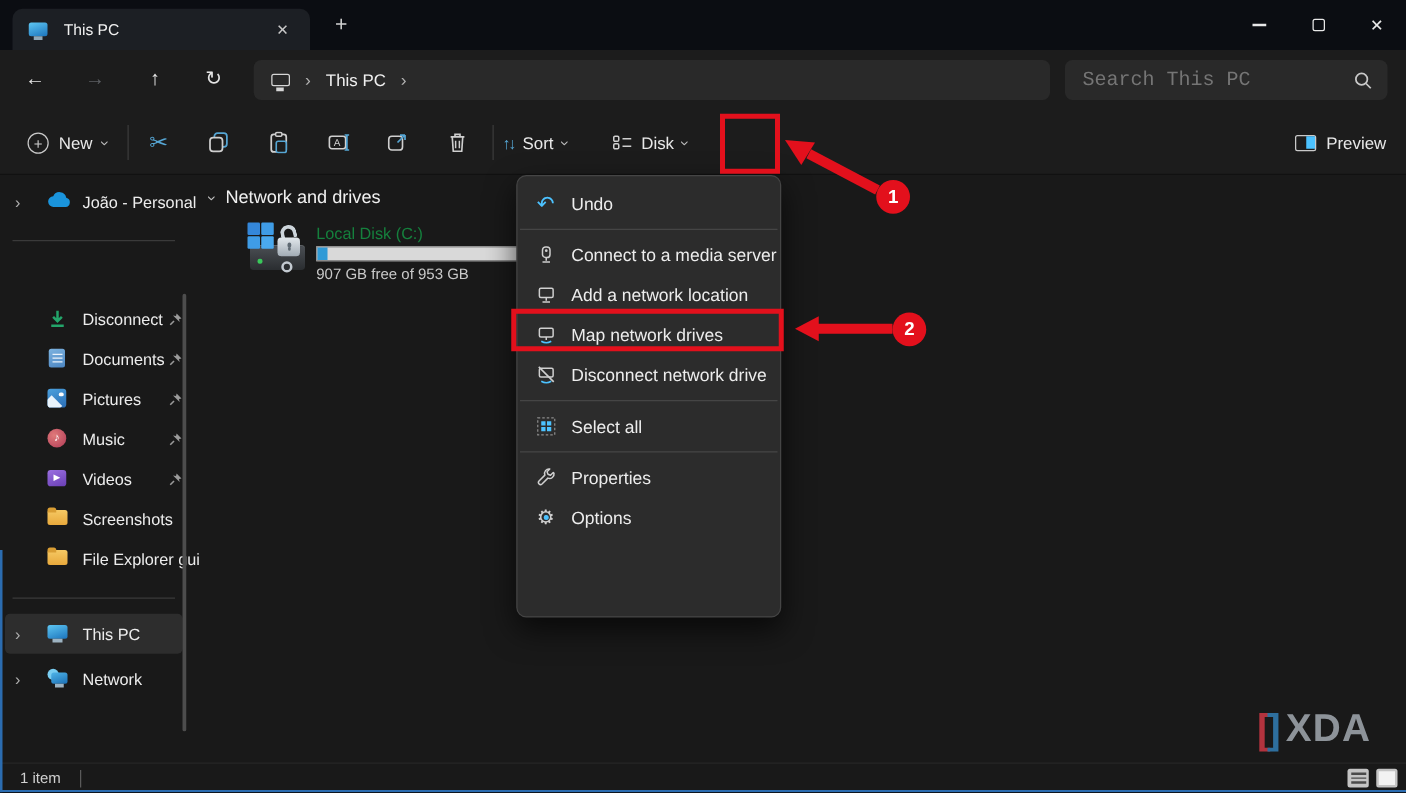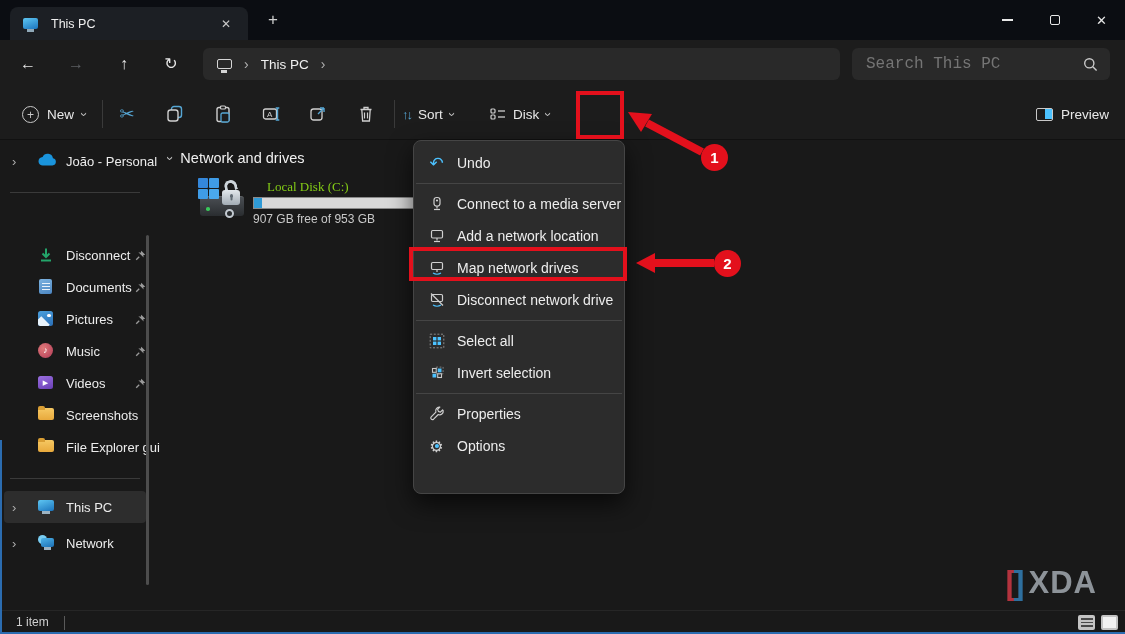--- a/index.html
+++ b/index.html
@@ -88,21 +88,21 @@
   .drive-icon { position:absolute; left:38px; top:38px; width:52px; height:44px; }
   .dr-body { position:absolute; left:2px; top:18px; width:44px; height:20px; background:linear-gradient(#4a4e53,#2a2d30); border-radius:3px; border-top:1px solid #5e6266; }
   .dr-led { position:absolute; left:8px; top:29px; width:3.5px; height:3.5px; background:#39c85a; border-radius:50%; }
   .dr-win { position:absolute; left:0; top:0; width:21px; height:21px; display:grid; grid-template-columns:9.5px 9.5px; grid-template-rows:9.5px 9.5px; gap:1.5px; }
   .dr-win i { background:#3487da; border-radius:1px; }
   .dr-win i:nth-child(2){ background:#3f9ce6; } .dr-win i:nth-child(3){ background:#3f9ce6; } .dr-win i:nth-child(4){ background:#4aa9ee; }
   .dr-shackle { position:absolute; left:26px; top:2px; width:13px; height:11px; border:3px solid #cdd5db; border-bottom:none; border-radius:7px 7px 0 0; transform:rotate(-14deg); }
   .dr-lock { position:absolute; left:24px; top:12px; width:18px; height:15px; background:linear-gradient(#e2e8ec,#a2acb5); border-radius:3px; }
   .dr-key { position:absolute; left:27px; top:31px; width:9px; height:9px; border:2.5px solid #c3cad1; border-radius:50%; background:#2a2d30; }
   .dr-keyhole { position:absolute; left:31.5px; top:16px; width:3.5px; height:3.5px; background:#5f6a73; border-radius:50%; box-shadow:0 3px 0 -0.5px #5f6a73; }
-  .drive-name { position:absolute; left:107px; top:39px; color:#84cc16; font-size:13px;font-family:Liberation Serif, serif; }
+  .drive-name { position:absolute; left:93px; top:39px; color:#15803d; font-size:13px; }
   .drive-bar { position:absolute; left:93px; top:57px; width:162px; height:12px; background:#d9d9d9; border:1px solid #8a8a8a; }
   .drive-fill { height:100%; background:#2f9ad6; }
   .drive-storage { position:absolute; left:93px; top:72px; color:#c9c9c9; font-size:12px; }
 
   
   .menu { position:absolute; left:413px; top:140px; width:212px; height:354px; background:#2c2c2c; border:1px solid #454545; border-radius:8px; box-shadow:0 10px 24px rgba(0,0,0,.65); padding-top:6px; z-index:40; }
   .menu-item { position:relative; height:32px; display:flex; align-items:center; }
   .mi { width:17px; height:17px; margin-left:14px; flex:none; display:flex; align-items:center; justify-content:center; }
   .ml { margin-left:12px; color:#ededed; font-size:14px; white-space:nowrap; }
   .menu-sep { height:1px; background:#454545; margin:4px 2px; }
@@ -457,32 +457,20 @@
           <svg width="16" height="16" viewBox="0 0 16 16">
             <rect x="1.2" y="1.2" width="13.6" height="13.6" fill="none" stroke="#8a8a8a" stroke-width="1" stroke-dasharray="2 1.6"></rect>
             <rect x="4" y="4" width="3.4" height="3.4" fill="#4cc2ff"></rect>
             <rect x="8.6" y="4" width="3.4" height="3.4" fill="#4cc2ff"></rect>
             <rect x="4" y="8.6" width="3.4" height="3.4" fill="#4cc2ff"></rect>
             <rect x="8.6" y="8.6" width="3.4" height="3.4" fill="#4cc2ff"></rect>
           </svg>
         </span>
       <span class="ml">Select all</span>
     </div>
-    <div class="menu-item">
-      <span class="mi">
-          <svg width="16" height="16" viewBox="0 0 16 16">
-            <rect x="3.5" y="3.5" width="3.8" height="3.8" fill="none" stroke="#c8c8c8" stroke-width="1.1"></rect>
-            <rect x="8.7" y="3.5" width="3.8" height="3.8" fill="#4cc2ff"></rect>
-            <rect x="3.5" y="8.7" width="3.8" height="3.8" fill="#4cc2ff"></rect>
-            <rect x="8.7" y="8.7" width="3.8" height="3.8" fill="none" stroke="#c8c8c8" stroke-width="1.1"></rect>
-            <rect x="7.3" y="2.1" width="6.8" height="6.8" fill="none" stroke="#8a8a8a" stroke-width="0.9" stroke-dasharray="1.8 1.5"></rect>
-          </svg>
-        </span>
-      <span class="ml">Invert selection</span>
-    </div>
     <div class="menu-sep"></div>
     <div class="menu-item">
       <span class="mi">
           <svg width="16" height="16" viewBox="0 0 16 16">
             <path d="M14.2 4.6 a3.6 3.6 0 0 1 -4.9 3.9 L4.6 13.2 a1.7 1.7 0 0 1 -2.4 -2.4 L6.9 6.1 A3.6 3.6 0 0 1 10.8 1.2 L8.6 3.4 L9.4 5.4 L11.4 6.2 L13.6 4 Z" fill="none" stroke="#cfcfcf" stroke-width="1.2" stroke-linejoin="round"></path>
           </svg>
         </span>
       <span class="ml">Properties</span>
     </div>
     <div class="menu-item">

